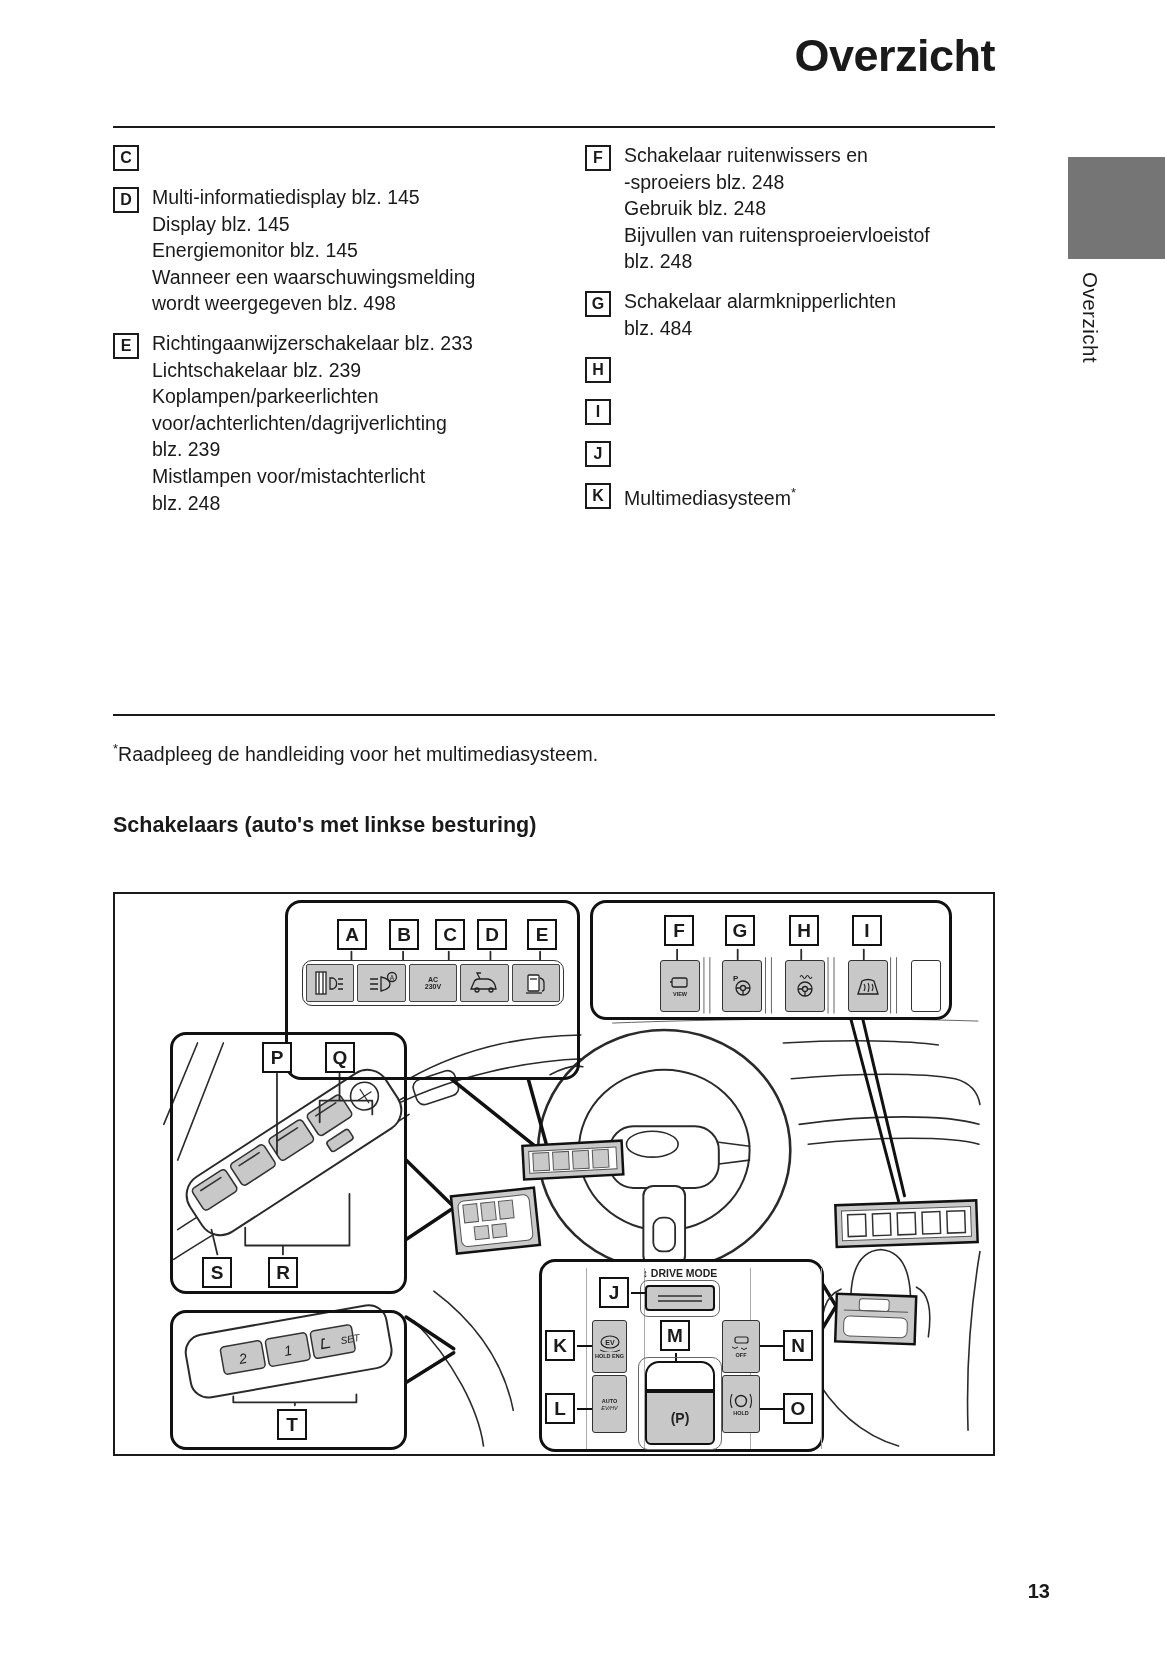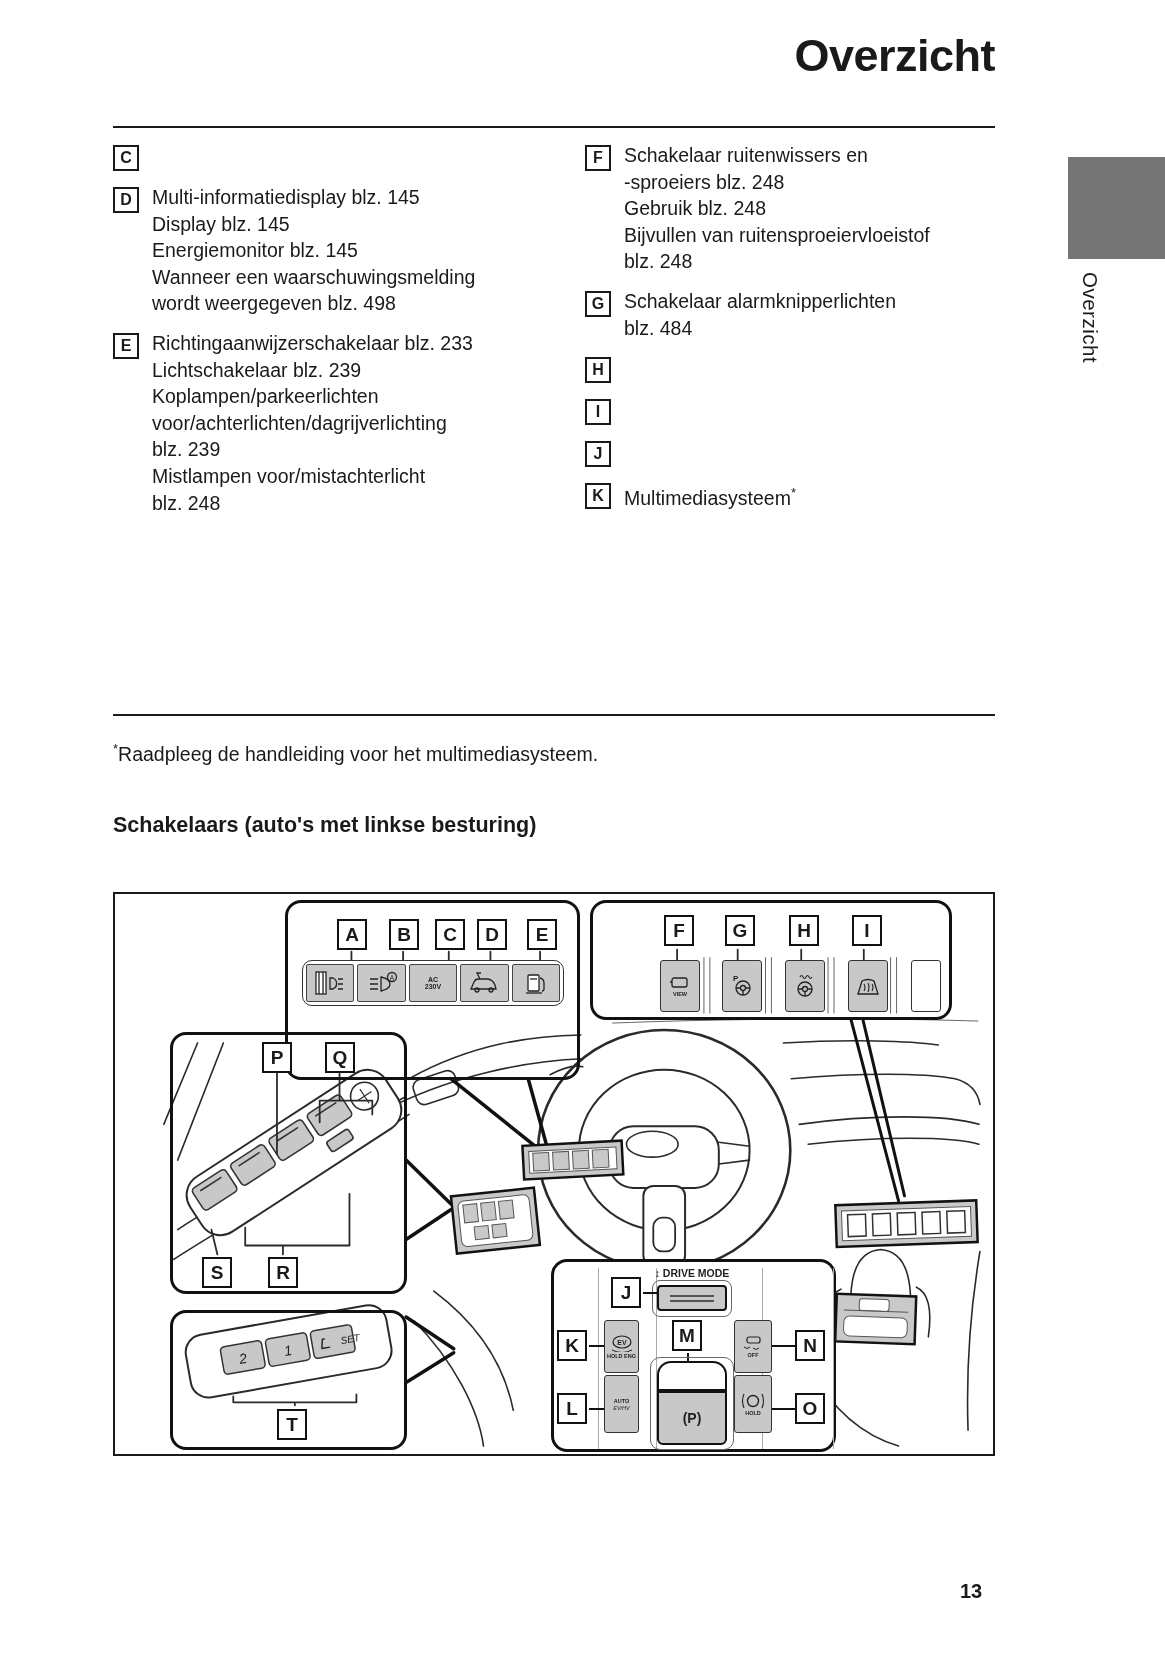--- a/index.html
+++ b/index.html
@@ -20,21 +20,21 @@
   .keybox { flex:none; width:26px; height:26px; border:2px solid #1a1a1a; background:#fff;
             font-weight:700; font-size:16px; line-height:22px; text-align:center; margin:3px 13px 0 0; }
   .legend-text { white-space:pre-line; }
   .legend-text sup { font-size:13px; }
   .footnote { position:absolute; left:113px; top:741px; font-size:19.5px; }
   .footnote sup { font-size:13px; }
   .section-heading { position:absolute; left:113px; top:783px; font-size:21.5px; font-weight:700;margin-top:30px; }
   .side-tab { position:absolute; left:1068px; top:157px; width:97px; height:102px; background:#757575; }
   .side-label { position:absolute; left:1078px; top:272px; writing-mode:vertical-rl;
                 font-size:20.5px; letter-spacing:0.5px; color:#1a1a1a; }
-  .page-number { position:absolute; left:960px; top:1580px; width:90px; text-align:left;
+  .page-number { position:absolute; left:960px; top:1580px; width:90px; text-align:right;
                  font-size:20px; font-weight:700; }
 
   
   .diagram { position:absolute; left:113px; top:892px; width:882px; height:564px;
              border:2px solid #1a1a1a; background:#fff; }
   .art { position:absolute; left:0; top:0; width:100%; height:100%; }
   .cobox { position:absolute; border:3px solid #111; border-radius:16px; }
   .cobox.whitebg { background:#fff; }
   .clabel { position:absolute; width:30px; height:31px; border:2px solid #111; background:#fff;
             font-weight:700; font-size:19px; line-height:27px; text-align:center; z-index:5; }
@@ -336,21 +336,21 @@
 
     <div class="cobox" style="left:55px;top:138px;width:237px;height:262px;"></div>
     <div class="clabel" style="left:147px;top:148px;">P</div>
     <div class="clabel" style="left:210px;top:148px;">Q</div>
     <div class="clabel" style="left:87px;top:363px;">S</div>
     <div class="clabel" style="left:153px;top:363px;">R</div>
 
     <div class="cobox" style="left:55px;top:416px;width:237px;height:140px;"></div>
     <div class="clabel" style="left:162px;top:515px;">T</div>
 
-    <div class="cobox whitebg" style="left:436px;top:365px;width:285px;height:193px;">
+    <div class="cobox whitebg" style="left:424px;top:365px;width:285px;height:193px;">
       <div class="seam" style="left:44px;"></div>
       <div class="seam" style="left:102px;"></div>
       <div class="seam" style="left:208px;"></div>
       <div class="seam" style="left:279px;"></div>
 
       <div class="drive-label">↕ DRIVE MODE</div>
       <div class="rocker-outline"></div>
       <div class="rocker">
           <i></i>
           <i></i>

